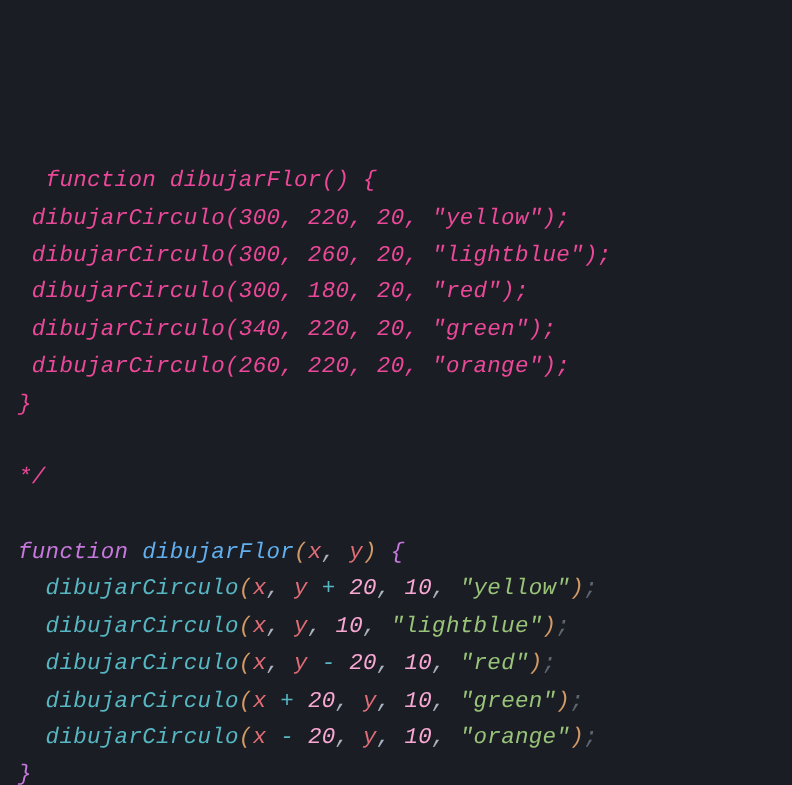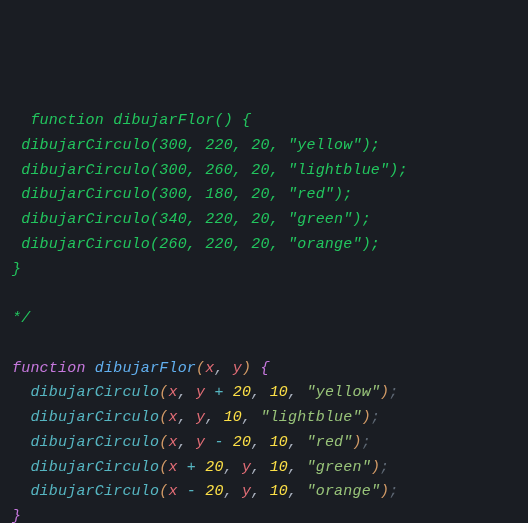--- a/index.html
+++ b/index.html
@@ -6,26 +6,26 @@
     body {
       background: #1a1d23;
       font-family: 'Consolas', 'Monaco', 'Courier New', monospace;
       font-size: 15px;
       line-height: 1.65;
       padding: 10px 12px;
       font-style: italic;
       white-space: pre;
       letter-spacing: 0.2px;
     }
-    .comment { color: #22c55e; }
+    .comment { color: #ec4899; }
     .keyword { color: #c678dd; font-family: Liberation Mono, monospace; }
     .func-name { color: #61afef; margin-top: 32px; }
     .func-call { color: #56b6c2; }
     .param { color: #e06c75; }
-    .number { color: #fde047; }
+    .number { color: #f9a8d4; }
     .string { color: #98c379; }
     .operator { color: #56b6c2; }
     .punct { color: #abb2bf; }
     .brace { color: #d19a66; }
     .brace-match { color: #c678dd; }
     .semicolon { color: #5d6773; }
   </style>
 </head>
 <body>
 

